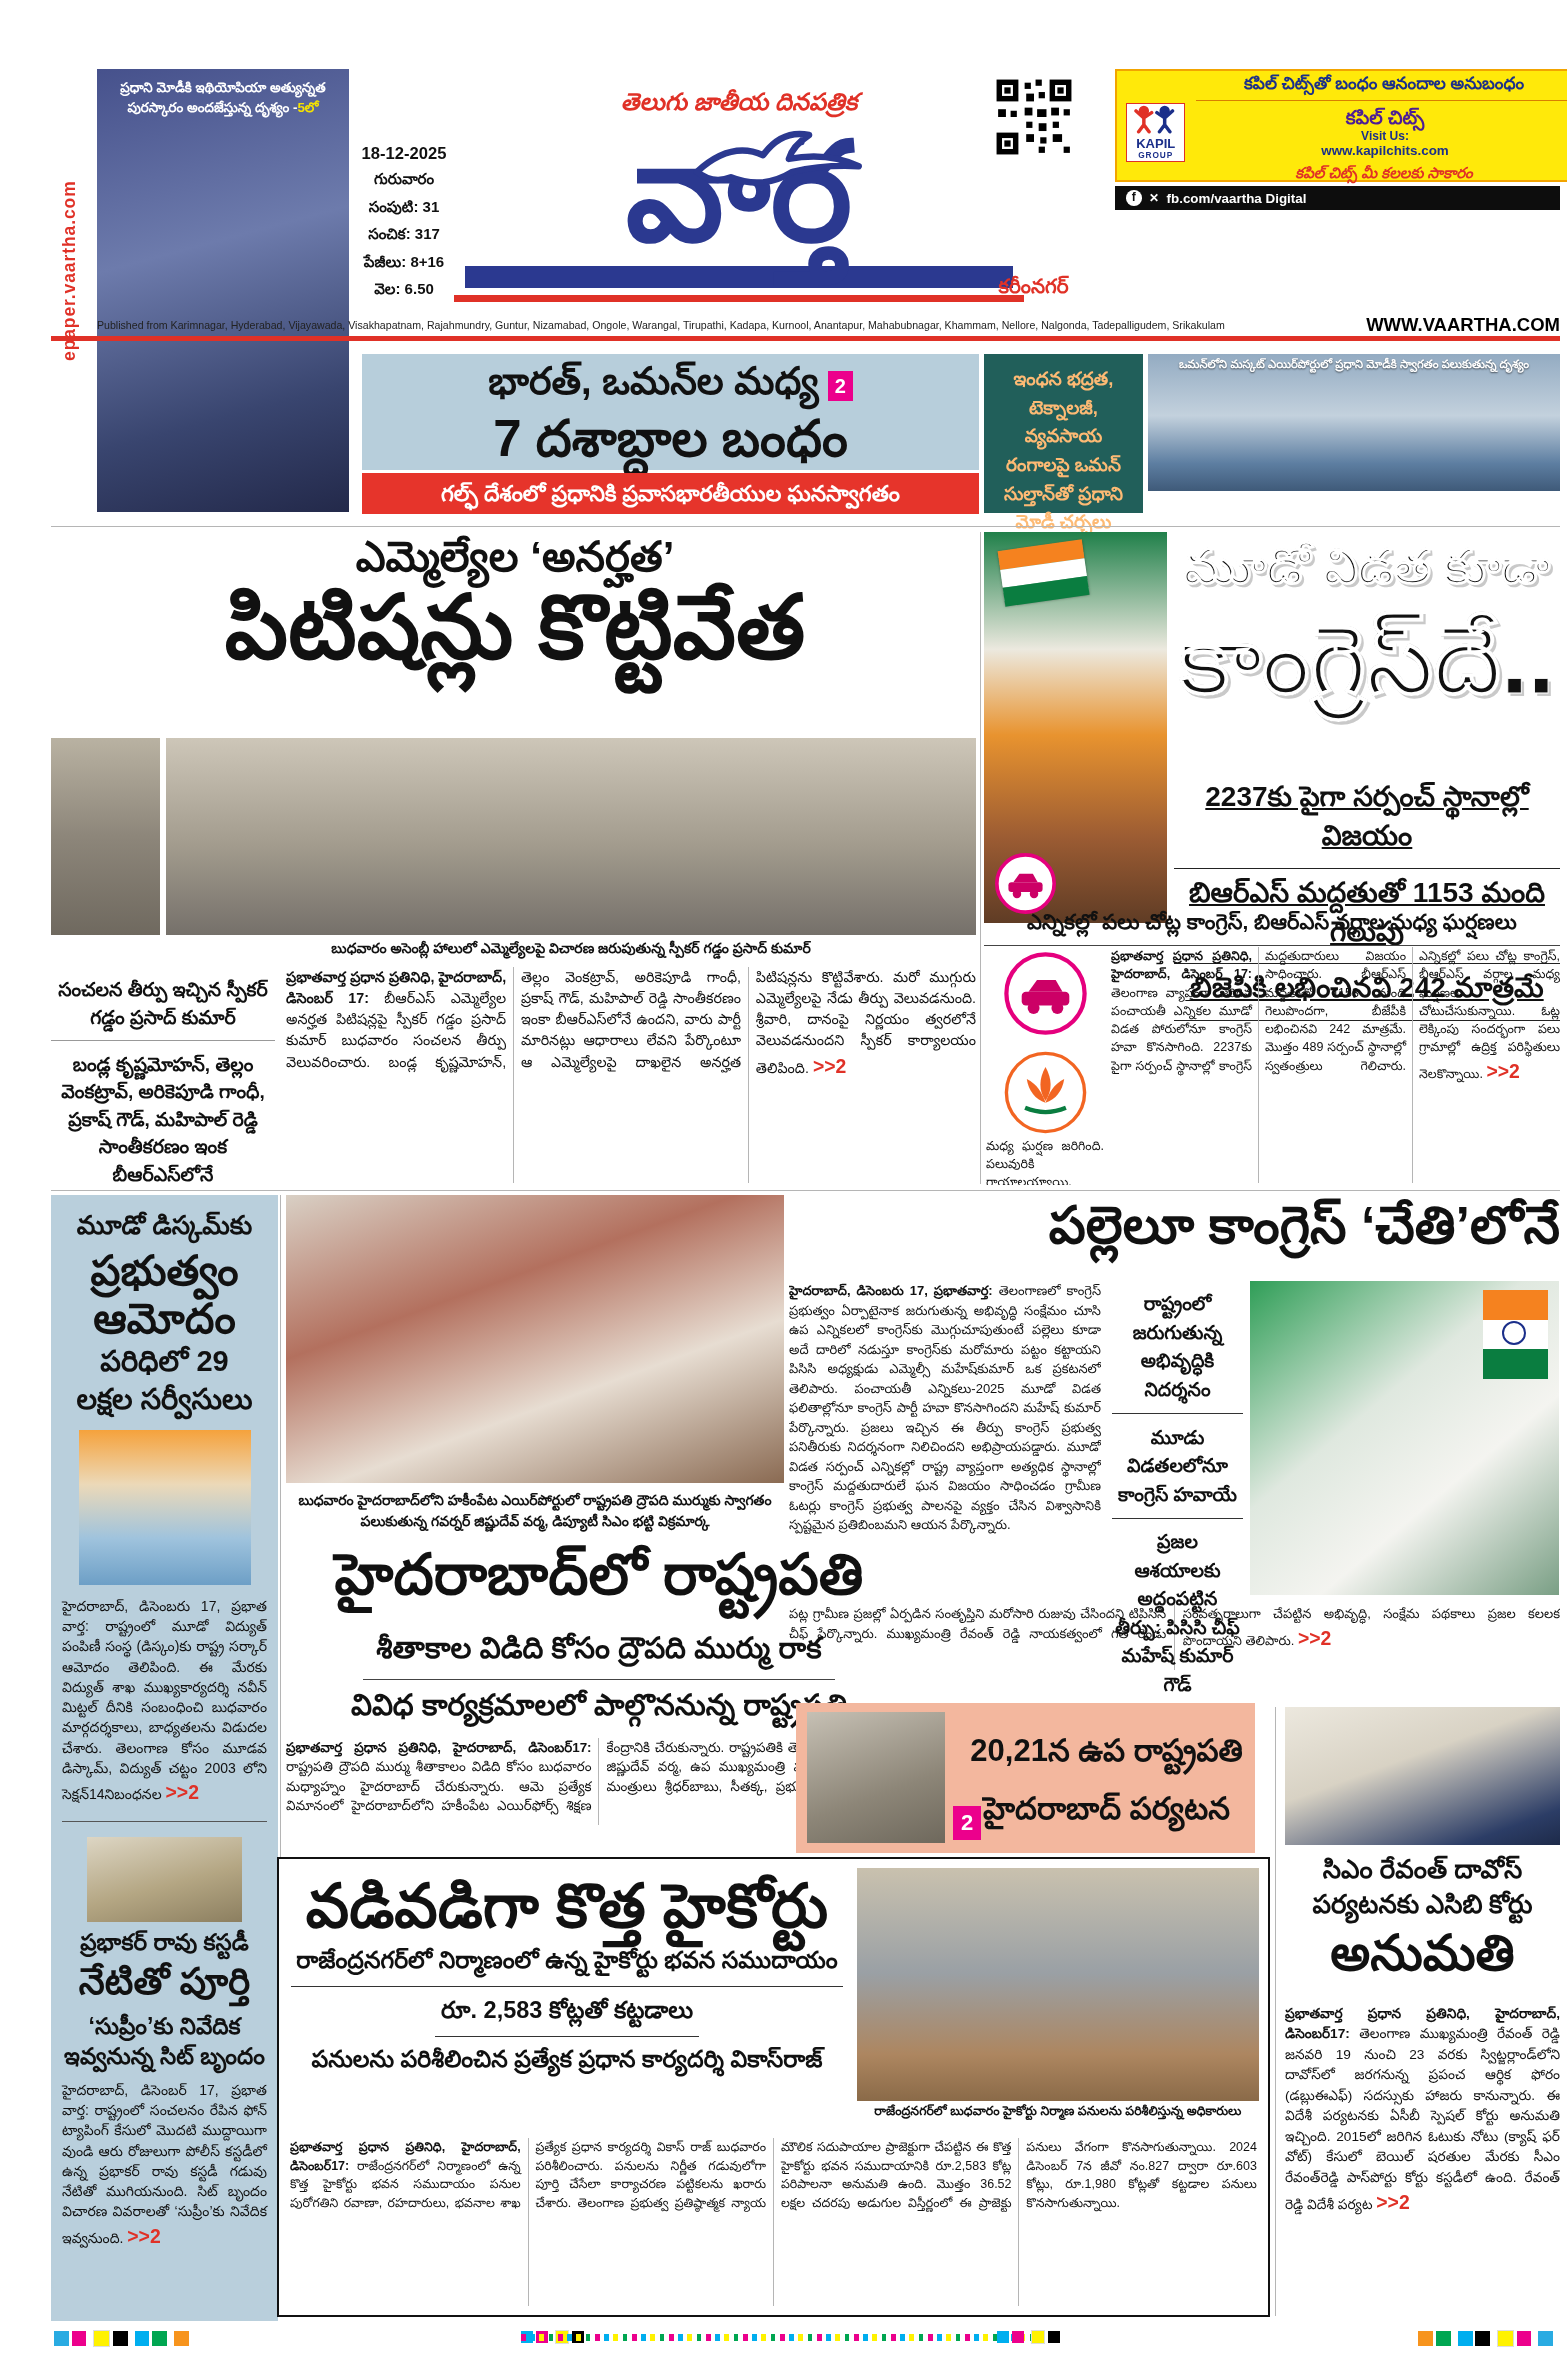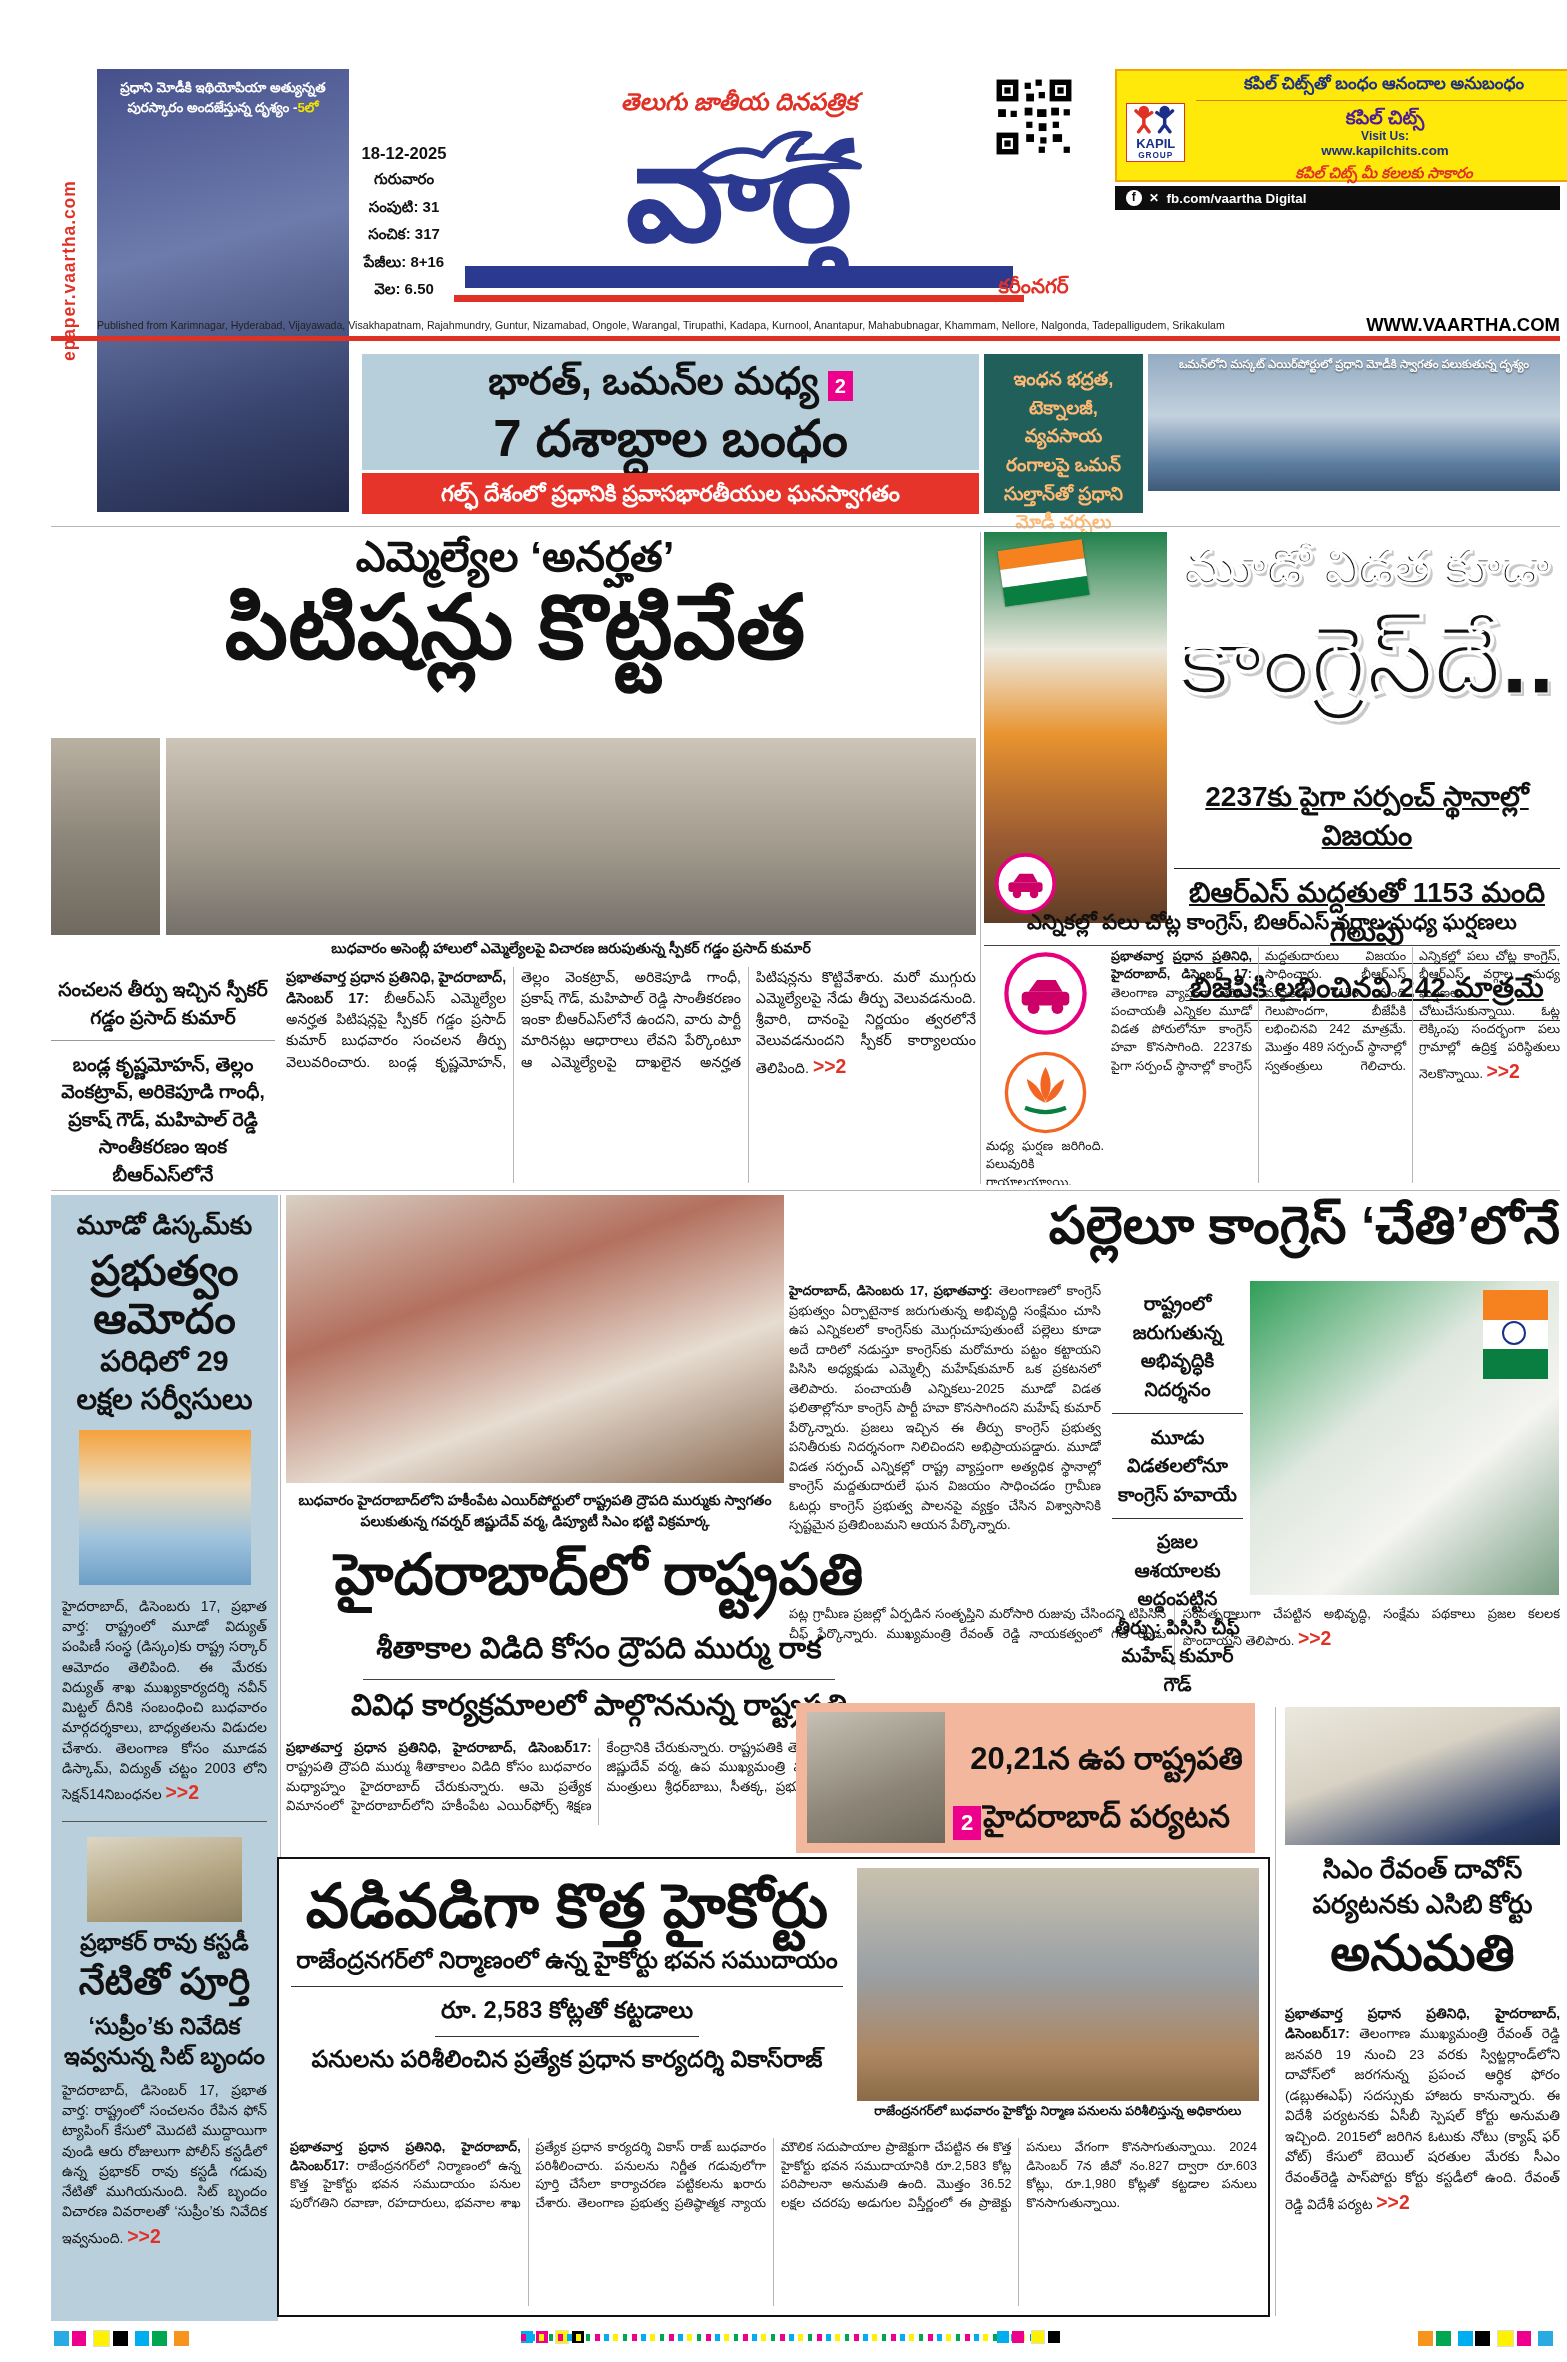--- a/index.html
+++ b/index.html
@@ -125,21 +125,21 @@
   .india-flag{position:absolute;right:11px;top:9.2px;width:65px;height:89px;}
   .india-flag .s1{height:29.5px;background:#f5821f;}
   .india-flag .s2{height:29.5px;background:#fff;position:relative;}
   .india-flag .s2:after{content:"";position:absolute;left:19.4px;top:1.8px;width:24px;height:24px;border:2.8px solid #1b2f8a;border-radius:50%;box-sizing:border-box;}
   .india-flag .s3{height:29.5px;background:#0a7d40;}
   .pal-body2{width:771px;height:66px;column-count:2;column-gap:16.6px;column-rule:0.9px solid #b5b5b5;font-size:13px;
     line-height:1.5;text-align:justify;margin-top:9.2px;overflow:hidden;}
   .vpbox{left:796px;top:1703px;width:459px;height:150px;background:#f3b79e;}
   .vp-photo{position:absolute;left:11px;top:9.2px;width:138px;height:131px;background:linear-gradient(160deg,#c6c0b4 0%,#8d8678 60%,#6e685c 100%);}
   .vp-badge{position:absolute;left:157px;bottom:13px;width:28px;height:34px;font-size:22px;line-height:34px;}
-  .vp-lines{position:absolute;left:172px;top:12px;width:277px;text-align:center;}
+  .vp-lines{position:absolute;left:172px;top:4px;width:277px;text-align:center;}
   .vp-l1{font-size:31px;font-weight:800;margin-top:26px;}
   .vp-l2{font-size:31px;font-weight:800;margin-top:14.8px;}
   .cm{left:1285px;top:1707px;width:275px;}
   .cm-photo{width:275px;height:138px;background:linear-gradient(160deg,#ece8de 0%,#d8d2c4 40%,#2c3d66 85%,#1d2a49 100%);}
   .cm-h12{font-size:26px;font-weight:800;text-align:center;margin-top:7.4px;line-height:1.35;}
   .cm-h3{font-size:50px;font-weight:800;text-align:center;margin-top:1.8px;}
   .cm-body{font-size:13.7px;line-height:1.5;text-align:justify;margin-top:9.2px;height:305px;overflow:hidden;}
   
   .hc{left:277px;top:1857px;width:993px;height:460px;border:2.8px solid #111;box-sizing:border-box;background:#fff;}
   .hc-left{position:absolute;left:11px;top:14.8px;width:554px;text-align:center;}

